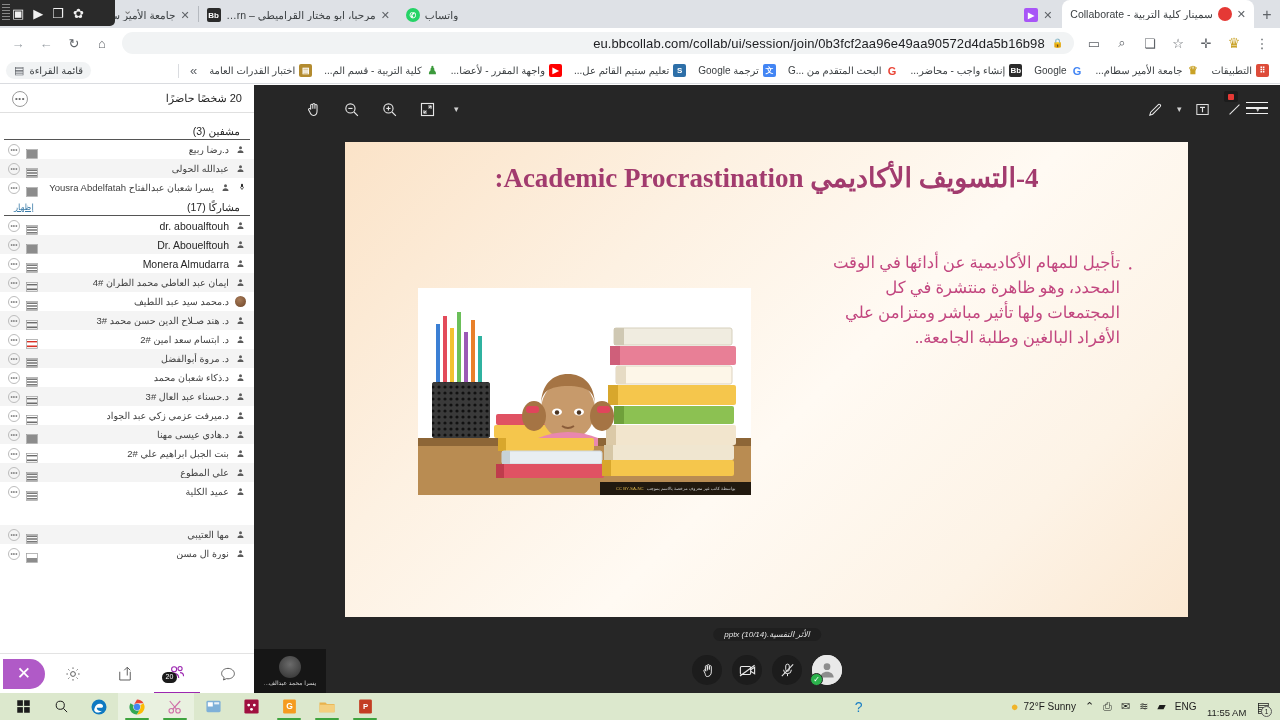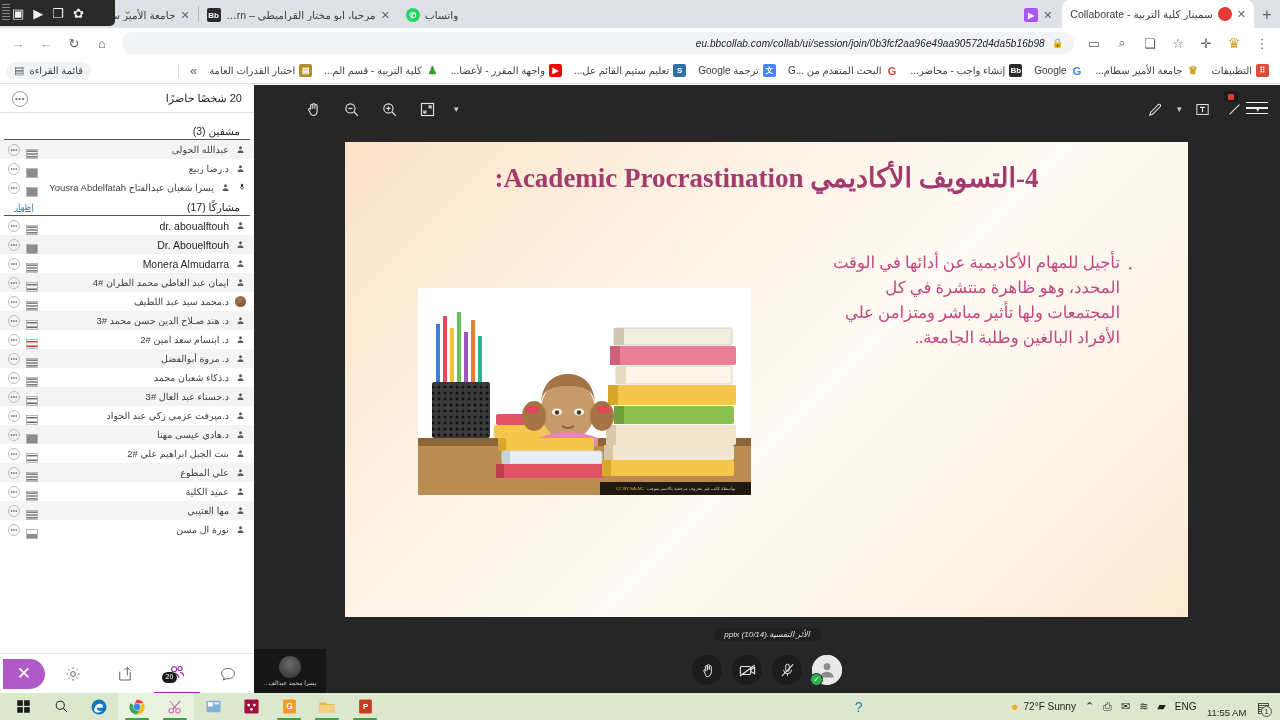--- a/index.html
+++ b/index.html
@@ -64,21 +64,21 @@
   }
   .tb-icon {
     width: 24px; height: 24px; display:flex; align-items:center;
     justify-content:center; color:#5f6368; font-size: 13px; flex:none;
   }
   .omnibox {
     flex: 1; height: 22px; background: #f1f3f4; border-radius: 11px;
     display: flex; align-items: center; direction: ltr;
     padding: 0 10px; margin: 0 4px; justify-content: flex-end; gap: 8px;
   }
-  .omnibox .url { font-size: 10px; color: #202124; letter-spacing: .1px; font-style: italic; }
+  .omnibox .url { font-size: 13px; color: #202124; letter-spacing: .1px; }
   .omnibox .lock { font-size: 9px; color: #5f6368; }
 
   
   .chrome-bookmarks {
     position: absolute; top: 58px; left: 0; width: 1280px; height: 26px;
     background: #fff; border-bottom: 1px solid #dadce0;
     display: flex; align-items: center; direction: rtl; padding: 0 6px;
     gap: 2px; overflow: hidden;
   }
   .bm {
@@ -418,47 +418,47 @@
       <div class="panel-head">
         <span class="ptitle">20 شخصًا حاضرًا</span>
         <span class="dots-btn">•••</span>
       </div>
       <div class="plist" id="plist">
           <div class="grp-head">
             <span class="grp-title">مشفين (3)</span>
             <span class="grp-action"></span>
           </div>
           <div>
+            <div class="prow" style="background: rgb(255, 255, 255);">
+              <span class="av">
+                <svg width="9" height="9" viewBox="0 0 24 24" fill="#5a5a5a">
+                  <circle cx="12" cy="7" r="4"></circle>
+                  <path d="M4 21c0-4.4 3.6-7 8-7s8 2.6 8 7z"></path>
+                </svg>
+              </span>
+              <span class="pname">د.رضا ربيع</span>
+              <span class="statbar"><svg width="12" height="10" viewBox="0 0 12 10">
+                  <rect x="0.5" y="0.5" width="11" height="9" fill="none" stroke="#9a9a9a" stroke-width="0.7"></rect>
+                  <rect x="1" y="1" width="10" height="8" fill="#8c8c8c"></rect>
+                </svg></span>
+              <span class="kebab">•••</span>
+            </div>
             <div class="prow" style="background: rgb(244, 244, 244);">
               <span class="av">
                 <svg width="9" height="9" viewBox="0 0 24 24" fill="#5a5a5a">
                   <circle cx="12" cy="7" r="4"></circle>
                   <path d="M4 21c0-4.4 3.6-7 8-7s8 2.6 8 7z"></path>
                 </svg>
               </span>
               <span class="pname">عبدالله الحولى</span>
               <span class="statbar"><svg width="12" height="10" viewBox="0 0 12 10">
                   <rect x="0.5" y="0.5" width="11" height="9" fill="none" stroke="#9a9a9a" stroke-width="0.7"></rect>
                   <rect x="1" y="1.5" width="10" height="1.4" fill="#6b6b6b"></rect>
                   <rect x="1" y="4.3" width="10" height="1.4" fill="#6b6b6b"></rect>
                   <rect x="1" y="7.1" width="10" height="1.4" fill="#6b6b6b"></rect>
-                </svg></span>
-              <span class="kebab">•••</span>
-            </div>
-            <div class="prow" style="background: rgb(255, 255, 255);">
-              <span class="av">
-                <svg width="9" height="9" viewBox="0 0 24 24" fill="#5a5a5a">
-                  <circle cx="12" cy="7" r="4"></circle>
-                  <path d="M4 21c0-4.4 3.6-7 8-7s8 2.6 8 7z"></path>
-                </svg>
-              </span>
-              <span class="pname">د.رضا ربيع</span>
-              <span class="statbar"><svg width="12" height="10" viewBox="0 0 12 10">
-                  <rect x="0.5" y="0.5" width="11" height="9" fill="none" stroke="#9a9a9a" stroke-width="0.7"></rect>
-                  <rect x="1" y="1" width="10" height="8" fill="#8c8c8c"></rect>
                 </svg></span>
               <span class="kebab">•••</span>
             </div>
             <div class="prow" style="background: rgb(255, 255, 255);">
               <span class="mic"><svg width="8" height="10" viewBox="0 0 24 24" fill="#262626">
                   <rect x="9" y="2" width="6" height="11" rx="3"></rect>
                   <path d="M6 11a6 6 0 0012 0h-1.6a4.4 4.4 0 01-8.8 0z"></path>
                   <rect x="11" y="17" width="2" height="4"></rect>
                 </svg></span>
               <span class="av">
@@ -698,21 +698,21 @@
               </span>
               <span class="pname">عميد الكلية</span>
               <span class="statbar"><svg width="12" height="10" viewBox="0 0 12 10">
                   <rect x="0.5" y="0.5" width="11" height="9" fill="none" stroke="#9a9a9a" stroke-width="0.7"></rect>
                   <rect x="1" y="1.5" width="10" height="1.4" fill="#6b6b6b"></rect>
                   <rect x="1" y="4.3" width="10" height="1.4" fill="#6b6b6b"></rect>
                   <rect x="1" y="7.1" width="10" height="1.4" fill="#6b6b6b"></rect>
                 </svg></span>
               <span class="kebab">•••</span>
             </div>
-            <div class="prow" style="background: rgb(244, 244, 244);">
+            <div class="prow" style="background: rgb(244, 244, 244); margin-top: 24px;">
               <span class="av">
                 <svg width="9" height="9" viewBox="0 0 24 24" fill="#5a5a5a">
                   <circle cx="12" cy="7" r="4"></circle>
                   <path d="M4 21c0-4.4 3.6-7 8-7s8 2.6 8 7z"></path>
                 </svg>
               </span>
               <span class="pname">مها العتيبي</span>
               <span class="statbar"><svg width="12" height="10" viewBox="0 0 12 10">
                   <rect x="0.5" y="0.5" width="11" height="9" fill="none" stroke="#9a9a9a" stroke-width="0.7"></rect>
                   <rect x="1" y="1.5" width="10" height="1.4" fill="#6b6b6b"></rect>

